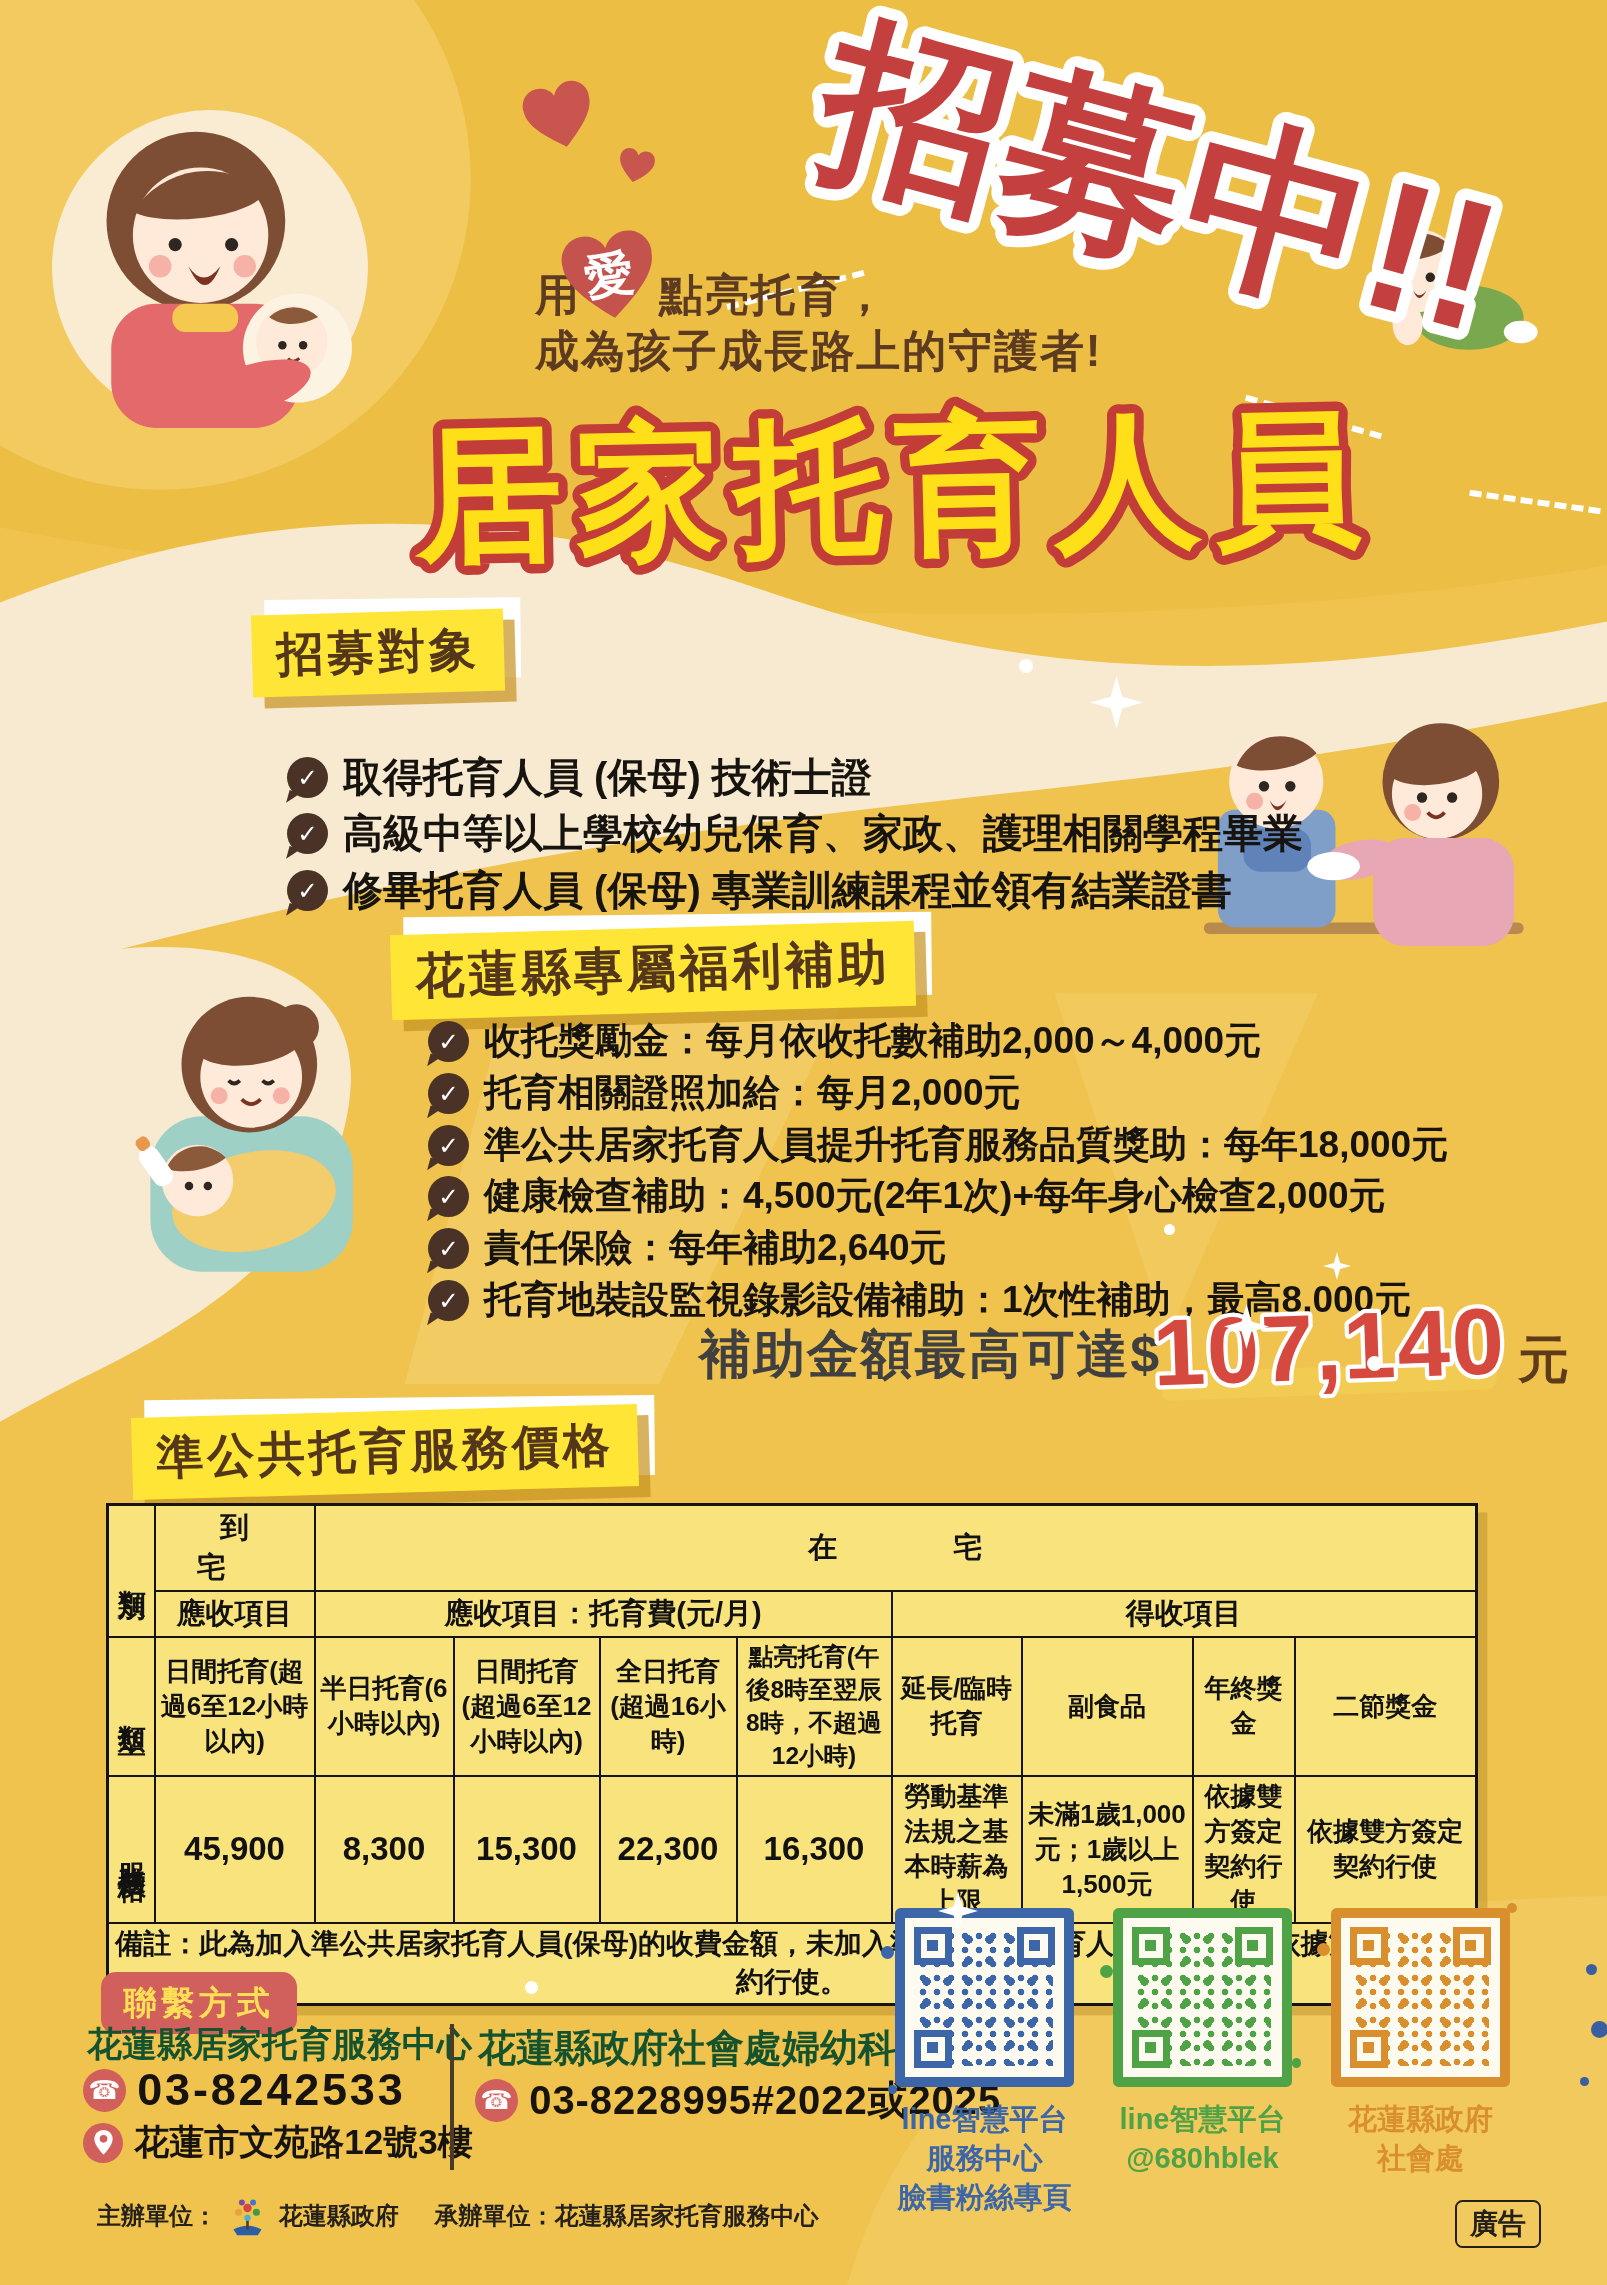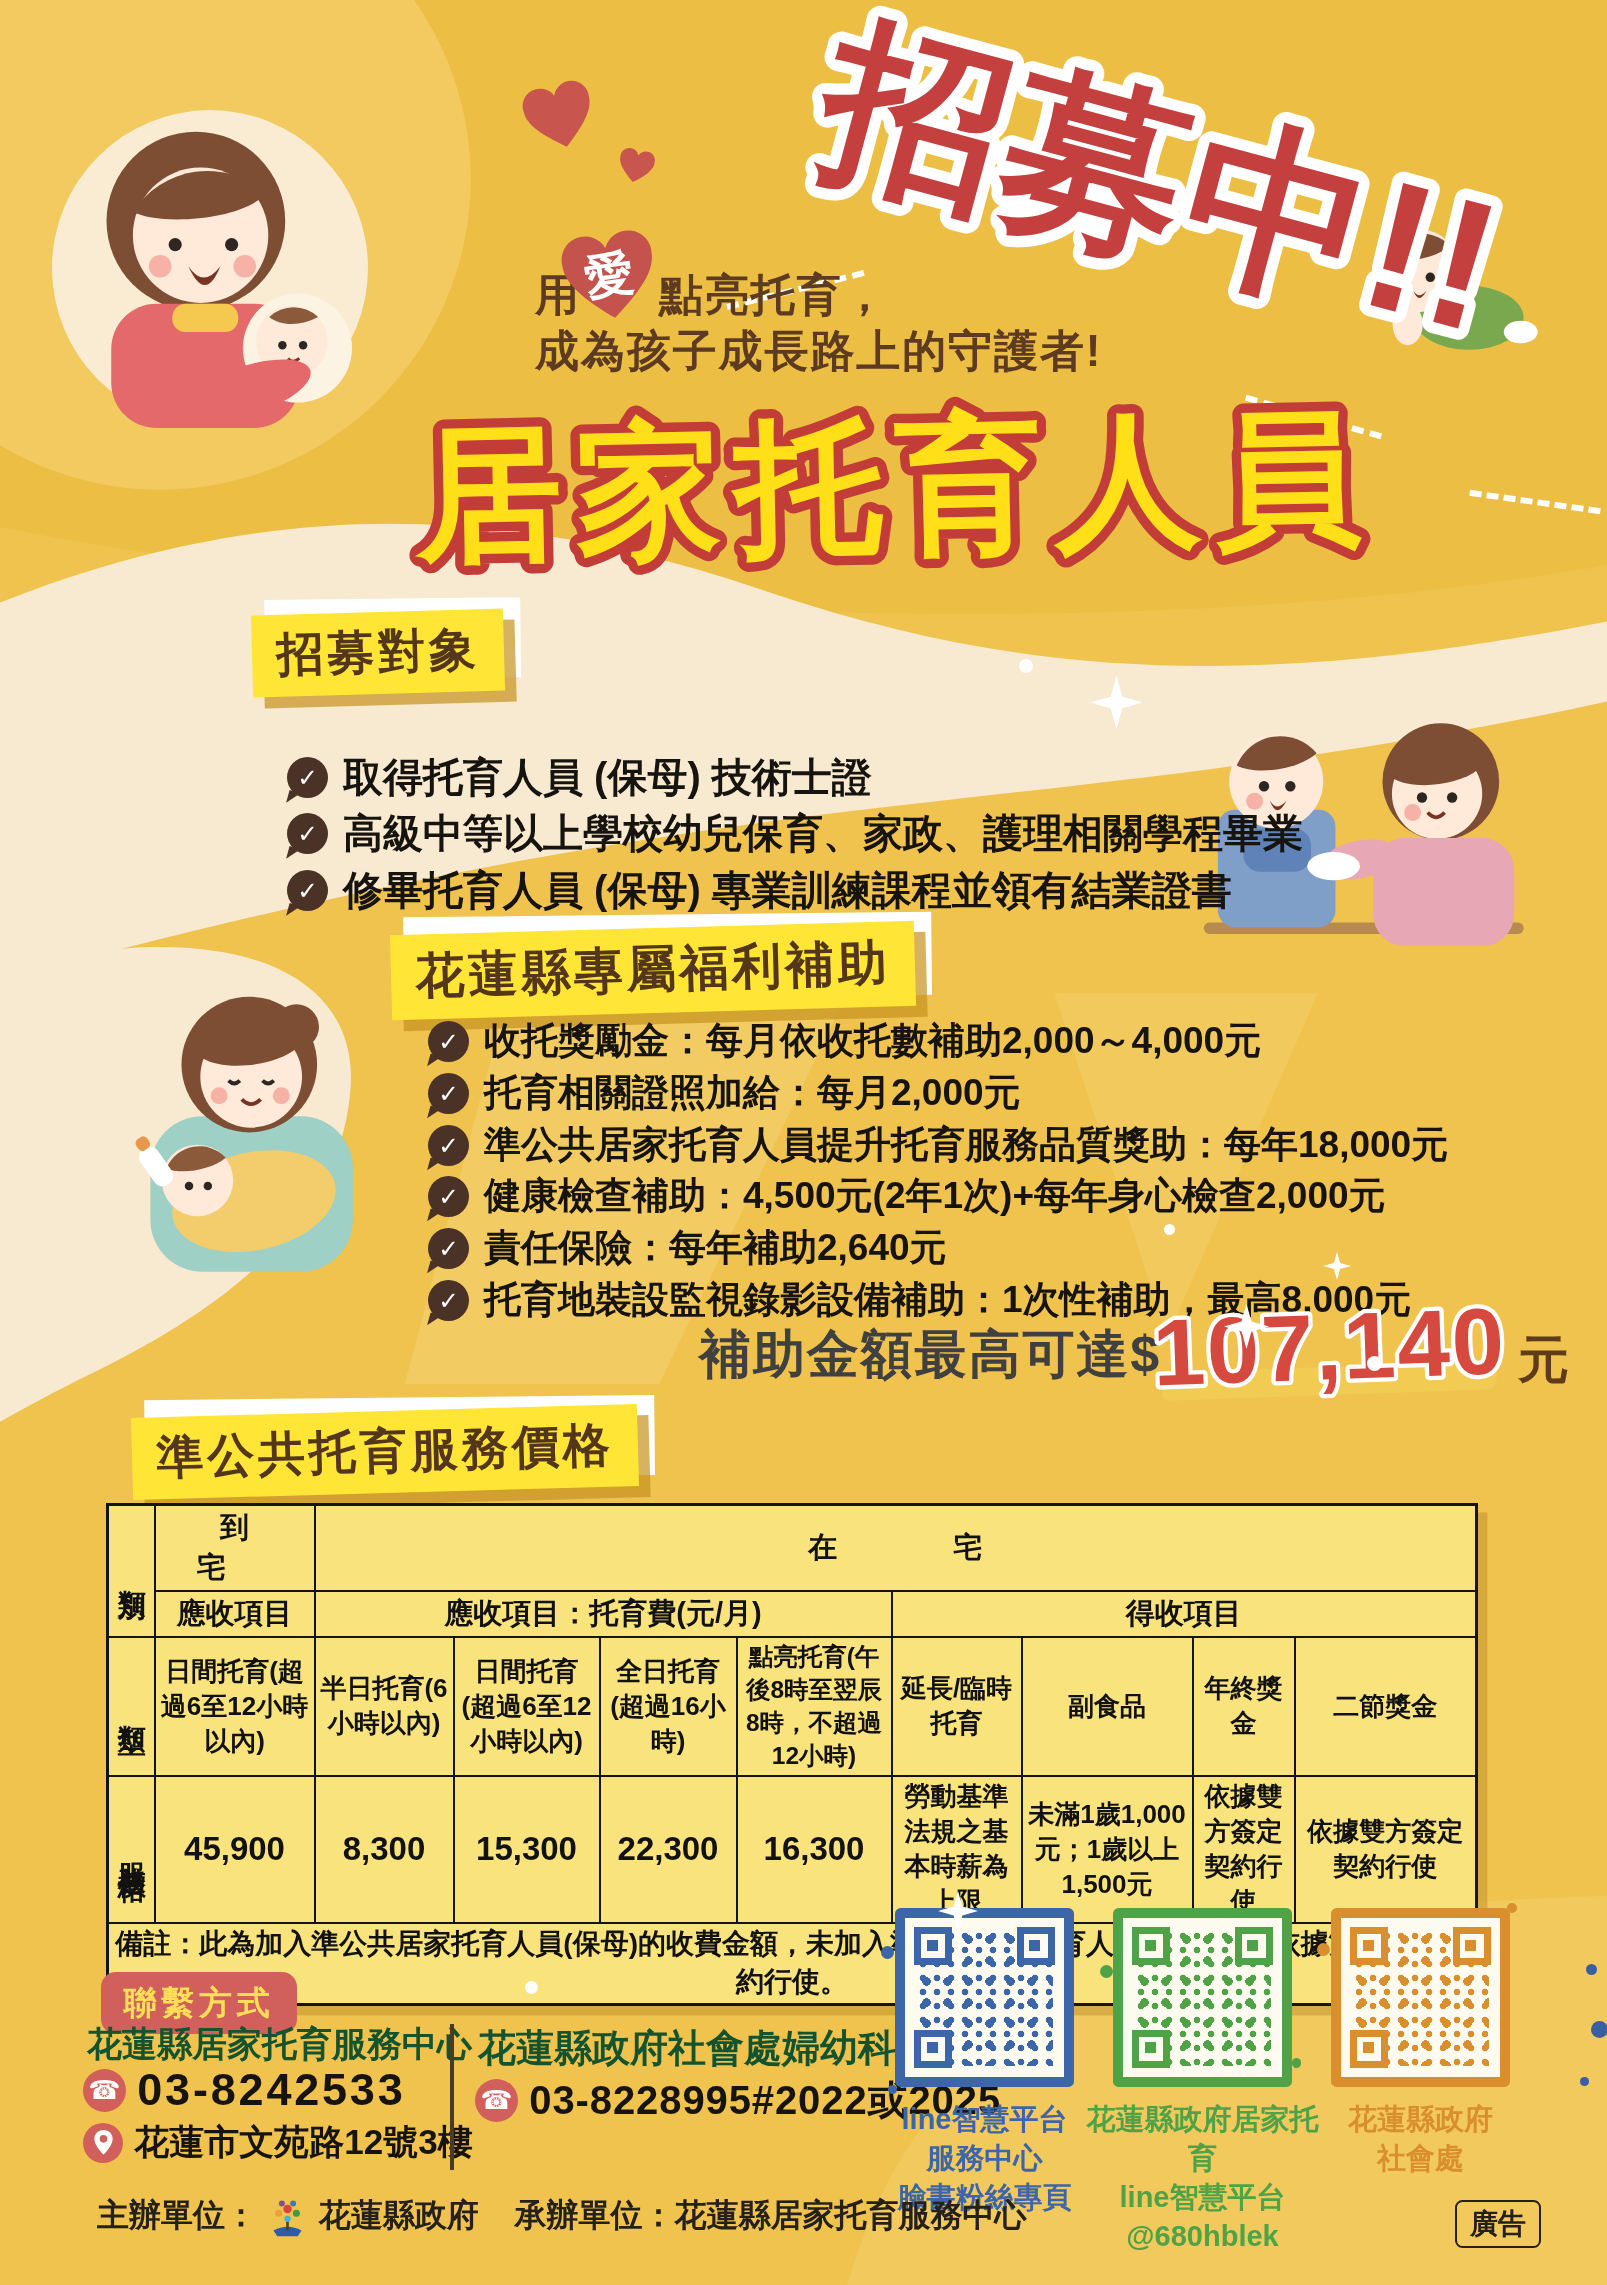--- a/index.html
+++ b/index.html
@@ -70,21 +70,21 @@
       background-image:radial-gradient(currentColor 34%, transparent 36%), radial-gradient(currentColor 28%, transparent 30%);
       background-size:14px 14px, 21px 21px; }
   .fp { position:absolute; width:38px; height:38px; border:7.5px solid currentColor; background:#fdfbf0; }
   .fp::after { content:""; position:absolute; left:5.6px; top:5.6px; width:11.3px; height:11.3px; background:currentColor; }
   .fp.tl { left:-1.9px; top:-1.9px; } .fp.tr { right:-1.9px; top:-1.9px; } .fp.bl { left:-1.9px; bottom:-1.9px; }
   .qr-splat { position:absolute; width:13px; height:13px; border-radius:50%; background:currentColor; }
   .qr-label { margin-top:13px; font-weight:bold; font-size:29px; line-height:39px; }
   .qr-blue { color:#3d66a8; } .qr-green { color:#4fa246; } .qr-orange { color:#d98f2e; }
 
   
-  .footer { position:absolute; display:flex; align-items:center; gap:9.4px; color:#26201a; font-weight:bold; font-size:32px; white-space:nowrap; }
+  .footer { position:absolute; display:flex; align-items:center; gap:9.4px; color:#26201a; font-weight:bold; font-size:24px; white-space:nowrap; }
   .ad-box { position:absolute; border:2.8px solid #26201a; border-radius:7.5px; color:#26201a;
             font-weight:bold; font-size:28px; padding:2.8px 13px; }
 </style>
 </head>
 <body>
 
 <div id="poster">
 
   <svg class="abs" style="left:0;top:0" width="1607" height="2285" viewBox="0 0 1707 2427">
     <path d="M0 0 H1707 V600 C1200 690 500 655 0 560 Z" fill="#e9ba3a" opacity="0.5"></path>
@@ -360,21 +360,20 @@
     <div class="qr-frame">
       <div class="qr-pattern">
         <div class="fp tl"></div>
         <div class="fp tr"></div>
         <div class="fp bl"></div>
       </div>
       <div class="qr-splat" style="left:-22.6px;top:47px;"></div>
       <div class="qr-splat" style="right:-19px;bottom:9.4px;width:9.4px;height:9.4px;"></div>
     </div>
     <div class="qr-label">
-      <div>花蓮縣政府居家托育</div>
       <div>line智慧平台</div>
       <div>@680hblek</div>
     </div>
   </div>
 
   <div class="qr qr-orange" style="left:1298px;top:1908px;">
     <div class="qr-frame">
       <div class="qr-pattern">
         <div class="fp tl"></div>
         <div class="fp tr"></div>

